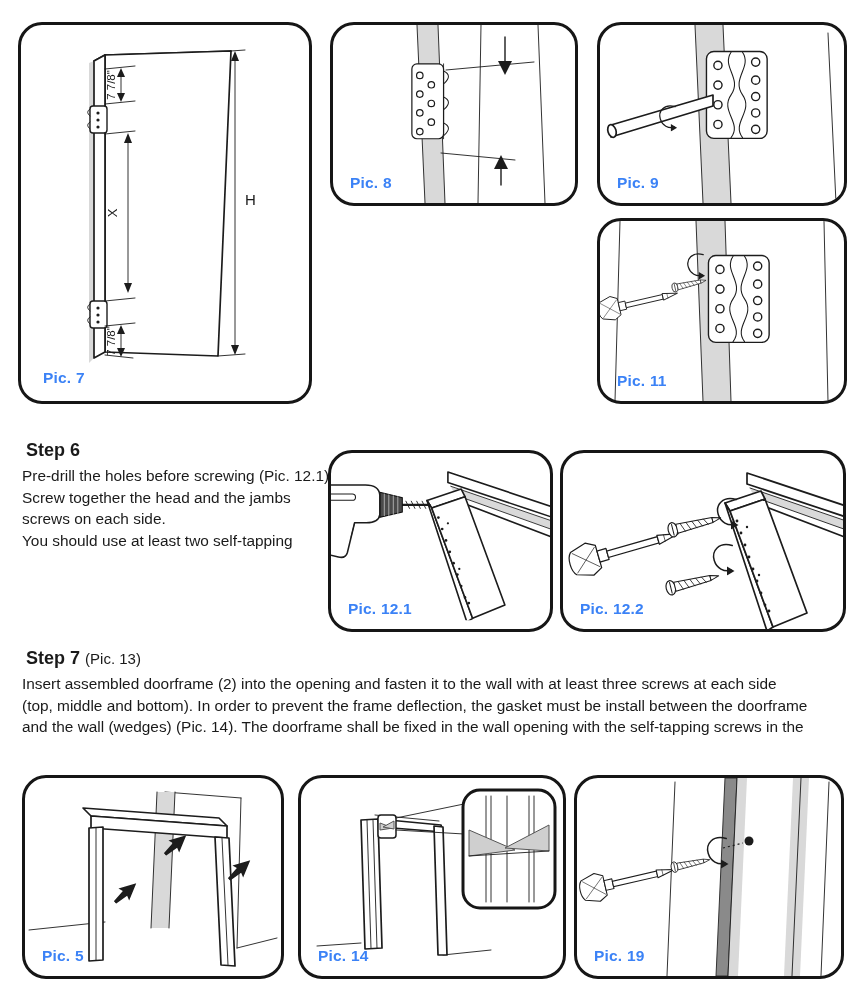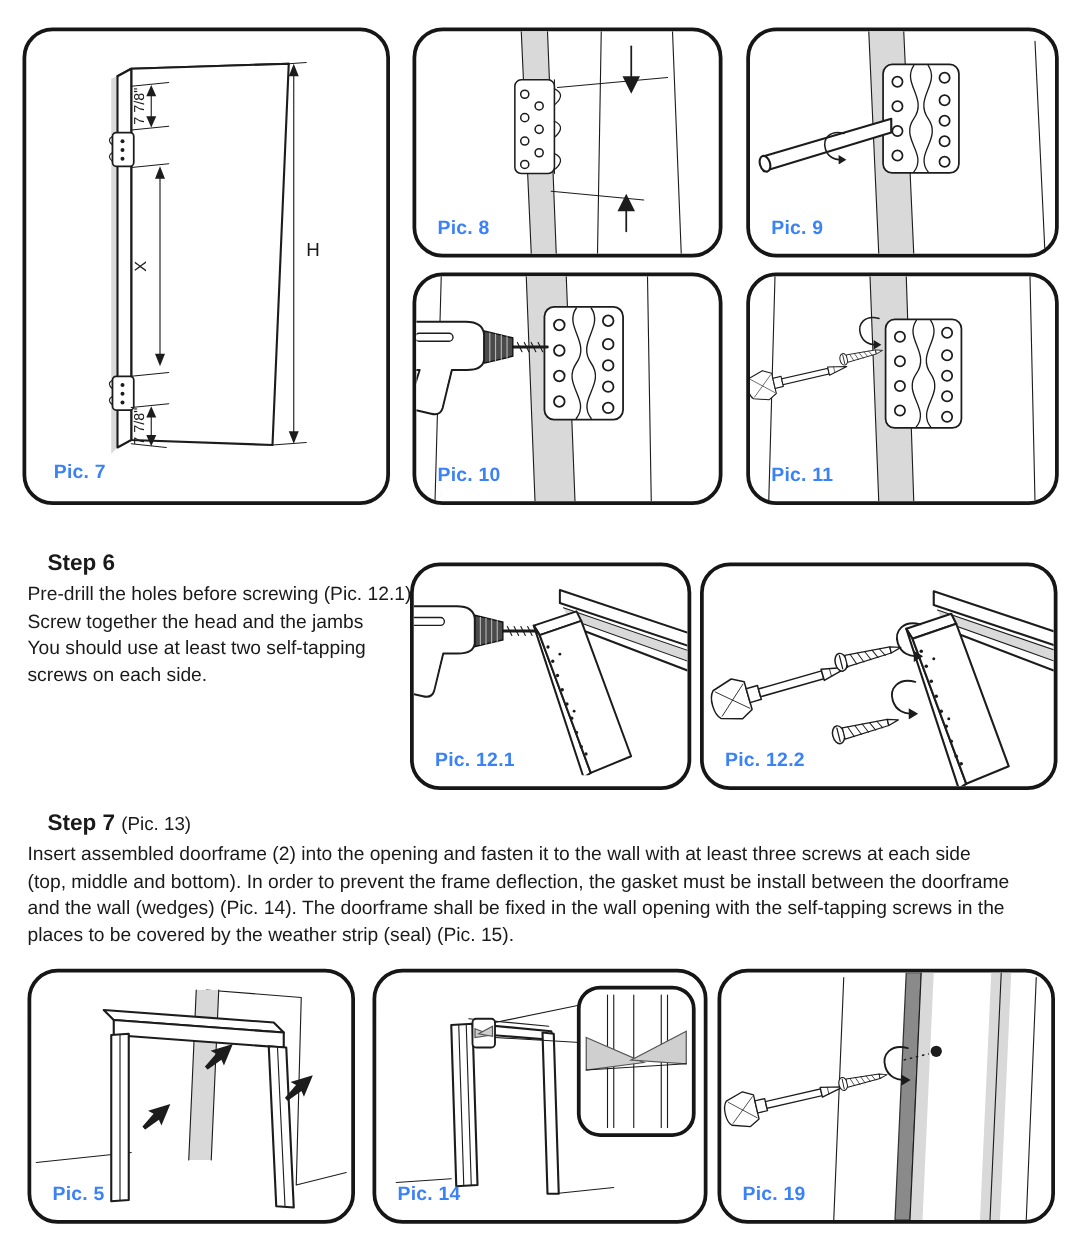--- a/index.html
+++ b/index.html
@@ -2,21 +2,21 @@
 <html><head>
 <meta charset="utf-8">
 <style>
   html,body{margin:0;padding:0;background:#ffffff;}
   #page{position:relative;width:856px;height:990px;background:#ffffff;overflow:hidden;
         font-family:"Liberation Sans",sans-serif;color:#1a1a1a;}
   .panel{position:absolute;border:3px solid #161616;border-radius:24px;background:#fff;overflow:hidden;}
   .panel svg{position:absolute;left:0;top:0;width:100%;height:100%;}
   .panel-label{position:absolute;left:17px;bottom:11px;font-size:15.5px;font-weight:700;color:#3b82f6;letter-spacing:.2px;}
   .step-block{position:absolute;}
-  .step-heading{font-size:18px;font-weight:700;margin:0 0 4px 16px;}
+  .step-heading{font-size:18px;font-weight:700;margin:0 0 4px 4px;}
   .step-heading .note{font-weight:400;font-size:15px;}
   .step-line{font-size:15.4px;line-height:21.5px;white-space:nowrap;}
   
   .ln{fill:none;stroke:#1c1c1c;stroke-width:1.7;stroke-linecap:round;stroke-linejoin:round;}
   .lnt{fill:none;stroke:#1c1c1c;stroke-width:.9;stroke-linecap:round;}
   .fw{fill:#ffffff;stroke:#1c1c1c;stroke-width:1.7;stroke-linejoin:round;}
   .fg{fill:#d9d9d9;stroke:none;}
   .fgs{fill:#cfcfcf;stroke:#555;stroke-width:1;}
   .blk{fill:#1c1c1c;stroke:none;}
   .dk{fill:#4a4a4a;stroke:#111;stroke-width:1.2;}
@@ -184,52 +184,41 @@
       <use href="#sym-hingeF" width="80" height="112" transform="translate(104,24) scale(0.82)"></use>
       <g>
         <polygon class="fw" points="11,100 113,70 113,81 11,112"></polygon>
         <ellipse class="fw" cx="12" cy="106" rx="4" ry="6.5" transform="rotate(-17 12 106)"></ellipse>
       </g>
       <use href="#sym-rot" width="38" height="46" transform="translate(56,78) scale(0.62)"></use>
     </svg>
     <div class="panel-label">Pic. 9</div>
   </div>
 
-  <div class="panel" style="left:330px;top:218px;width:242px;height:180px">
-    <svg viewBox="0 0 242 180">
-      <path class="lnt" d="M20,0 L15,180"></path>
-      <polygon class="fg" points="88,0 120,0 127,180 95,180"></polygon>
-      <path class="lnt" d="M88,0 L95,180 M120,0 L127,180"></path>
-      <path class="lnt" d="M185,0 L188,180"></path>
-      <use href="#sym-hingeF" width="80" height="112" transform="translate(100,22) scale(0.85)"></use>
-      <use href="#sym-drill" width="130" height="104" transform="translate(-12,18) scale(0.92)"></use>
-    </svg>
-    <div class="panel-label">Pic. 10</div>
-  </div>
 
   <div class="panel" style="left:597px;top:218px;width:244px;height:180px">
     <svg viewBox="0 0 244 180">
       <path class="lnt" d="M20,0 L15,180"></path>
       <polygon class="fg" points="96,0 125,0 131,180 103,180"></polygon>
       <path class="lnt" d="M96,0 L103,180 M125,0 L131,180"></path>
       <path class="lnt" d="M224,0 L228,180"></path>
       <use href="#sym-hingeF" width="80" height="112" transform="translate(106,32) scale(0.82)"></use>
       <use href="#sym-screwdriver" width="160" height="58" transform="translate(-6,76) rotate(-13) scale(0.52)"></use>
       <use href="#sym-screw" width="66" height="20" transform="translate(70,62) rotate(-13) scale(0.55)"></use>
       <use href="#sym-rot" width="38" height="46" transform="translate(84,30) scale(0.62)"></use>
     </svg>
     <div class="panel-label">Pic. 11</div>
   </div>
 
   <div class="step-block" style="left:22px;top:440px;width:306px">
     <div class="step-heading">Step 6</div>
     <div class="step-line">Pre-drill the holes before screwing (Pic. 12.1).</div>
     <div class="step-line">Screw together the head and the jambs</div>
+    <div class="step-line">screws on each side.</div>
     <div class="step-line">You should use at least two self-tapping</div>
-    <div class="step-line">screws on each side.</div>
   </div>
 
   <div class="panel" style="left:328px;top:450px;width:219px;height:176px">
     <svg viewBox="0 0 219 176">
       <use href="#sym-corner" width="170" height="176" transform="translate(58,0) scale(0.95)"></use>
       <use href="#sym-drill" width="130" height="104" transform="translate(-16,14) scale(0.9)"></use>
     </svg>
     <div class="panel-label">Pic. 12.1</div>
   </div>
 
@@ -246,21 +235,20 @@
   </div>
 
   <div class="step-block" style="left:22px;top:648px;width:820px">
     <div class="step-heading">
       <span>Step 7</span>
       <span class="note">(Pic. 13)</span>
     </div>
     <div class="step-line">Insert assembled doorframe (2) into the opening and fasten it to the wall with at least three screws at each side</div>
     <div class="step-line">(top, middle and bottom). In order to prevent the frame deflection, the gasket must be install between the doorframe</div>
     <div class="step-line">and the wall (wedges) (Pic. 14). The doorframe shall be fixed in the wall opening with the self-tapping screws in the</div>
-    <div class="step-line">places to be covered by the weather strip (seal) (Pic. 15).</div>
   </div>
 
   <div class="panel" style="left:22px;top:775px;width:256px;height:198px">
     <svg viewBox="0 0 256 198">
       <path class="lnt" d="M140,14 L216,20 M216,20 L212,170 M212,170 L252,160 M4,152 L80,144"></path>
       <polygon class="fg" points="132,14 150,14 144,150 126,150"></polygon>
       <path class="lnt" d="M132,14 L126,150 M150,14 L144,150"></path>
       <g>
         <polygon class="fw" points="58,30 194,40 202,48 66,38"></polygon>
         <polygon class="fw" points="66,38 202,48 202,60 66,50"></polygon>

